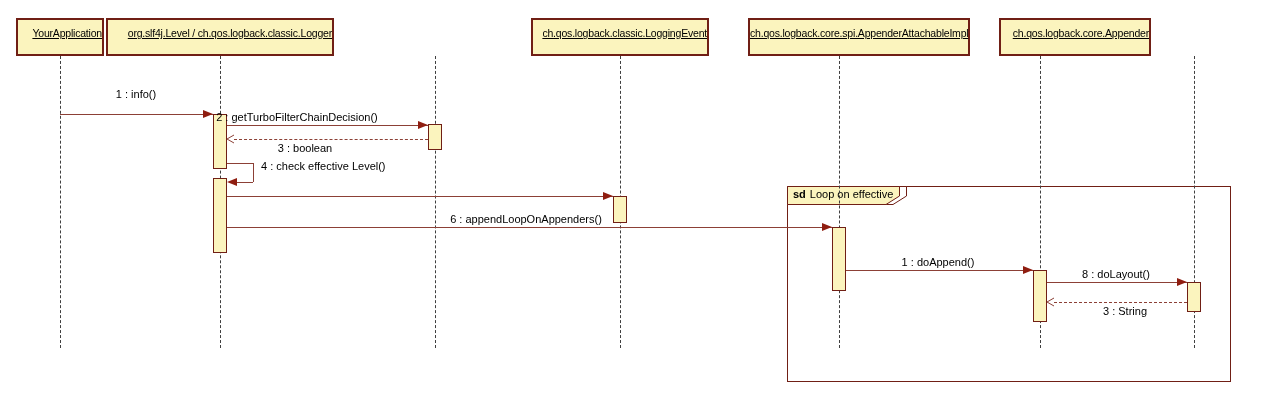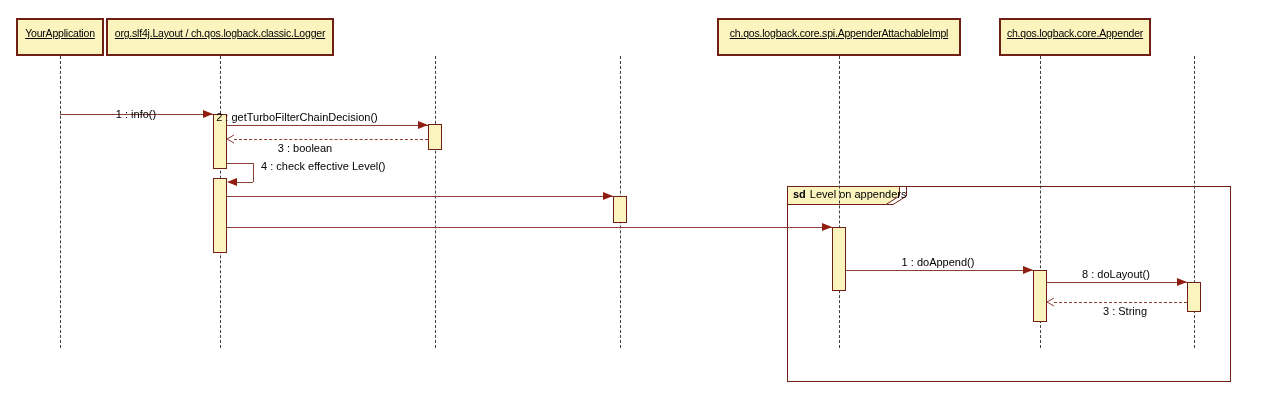--- a/index.html
+++ b/index.html
@@ -14,21 +14,21 @@
   html,body{margin:0;padding:0;background:var(--bg);}
   #diagram{
     position:relative;width:1280px;height:400px;background:var(--bg);
     font-family:"Liberation Sans", sans-serif;color:var(--text);
     overflow:hidden;
   }
   
   .pbox{
     position:absolute;top:18px;height:38px;box-sizing:border-box;
     background:var(--fill);border:2px solid var(--border);
-    text-align:center;padding-top:3px;z-index:2;
+    text-align:right;padding-top:3px;z-index:2;
   }
   .pname{
     font-size:10.5px;text-decoration:underline;white-space:nowrap;
     letter-spacing:-0.2px;
   }
   
   .lifeline{
     position:absolute;top:56px;height:292px;width:0;
     border-left:1px dashed var(--lifeline);z-index:3;
   }
@@ -70,47 +70,48 @@
 </head>
 <body>
 
 <div id="diagram">
 
   <div class="frame">
     <svg class="tab-svg" width="126" height="19" viewBox="0 0 126 19">
       <polygon points="0.5,0.5 119.5,0.5 119.5,10 106,18.5 0.5,18.5" fill="#FFFFFF" stroke="#701F15"></polygon>
       <polygon points="0.5,0.5 112.5,0.5 112.5,10 99,18.5 0.5,18.5" fill="#FBF4BE" stroke="#701F15"></polygon>
     </svg>
-    <div class="tab-text"><b>sd</b><span>Level on appenders</span></div>
+    <div class="tab-text"><b>sd</b><span>Loop on effective</span></div>
   </div>
 
   <div class="pbox" style="left:16px;width:88px"><span class="pname">YourApplication</span></div>
-  <div class="pbox" style="left:106px;width:228px"><span class="pname">org.slf4j.Layout / ch.qos.logback.classic.Logger</span></div>
-  <div class="pbox" style="left:717px;width:244px"><span class="pname">ch.qos.logback.core.spi.AppenderAttachableImpl</span></div>
+  <div class="pbox" style="left:106px;width:228px"><span class="pname">org.slf4j.Level / ch.qos.logback.classic.Logger</span></div>
+  <div class="pbox" style="left:531px;width:178px"><span class="pname">ch.qos.logback.classic.LoggingEvent</span></div>
+  <div class="pbox" style="left:748px;width:222px"><span class="pname">ch.qos.logback.core.spi.AppenderAttachableImpl</span></div>
   <div class="pbox" style="left:999px;width:152px"><span class="pname">ch.qos.logback.core.Appender</span></div>
 
   <div class="lifeline" style="left:60px"></div>
   <div class="lifeline" style="left:220px"></div>
   <div class="lifeline" style="left:435px"></div>
   <div class="lifeline" style="left:620px"></div>
   <div class="lifeline" style="left:839px"></div>
   <div class="lifeline" style="left:1040px"></div>
   <div class="lifeline" style="left:1194px"></div>
 
   <div class="act" style="left:213px;top:114px;height:55px"></div>
   <div class="act" style="left:213px;top:178px;height:75px"></div>
   <div class="act" style="left:428px;top:124px;height:26px"></div>
   <div class="act" style="left:613px;top:196px;height:27px"></div>
   <div class="act" style="left:832px;top:227px;height:64px"></div>
   <div class="act" style="left:1033px;top:270px;height:52px"></div>
   <div class="act" style="left:1187px;top:282px;height:30px"></div>
 
   <div class="mline" style="left:60px;top:114px;width:153px"></div>
   <div class="head-r" style="left:203px;top:110px"></div>
-  <div class="mlabel" style="left:61px;top:108px;width:150px">1 : info()</div>
+  <div class="mlabel" style="left:61px;top:88px;width:150px">1 : info()</div>
 
   <div class="mline" style="left:227px;top:125px;width:201px"></div>
   <div class="head-r" style="left:418px;top:121px"></div>
   <div class="mlabel" style="left:212px;top:111px;width:170px">2 : getTurboFilterChainDecision()</div>
 
   <div class="mline-d" style="left:234px;top:139px;width:194px"></div>
   <svg class="chev" style="left:226px;top:134px" width="9" height="10">
       <path d="M8,1 L1,5 L8,9" fill="none" stroke="#8C4036" stroke-width="1"></path>
     </svg>
   <div class="mlabel" style="left:225px;top:142px;width:160px">3 : boolean</div>
@@ -119,20 +120,21 @@
   <div class="vline" style="left:253px;top:163px;height:19px"></div>
   <div class="mline" style="left:234px;top:182px;width:19px"></div>
   <div class="head-l" style="left:227px;top:178px"></div>
   <div class="mlabel" style="left:261px;top:160px;text-align:left">4 : check effective Level()</div>
 
   <div class="mline" style="left:227px;top:196px;width:386px"></div>
   <div class="head-r" style="left:603px;top:192px"></div>
 
   <div class="mline" style="left:227px;top:227px;width:605px"></div>
   <div class="head-r" style="left:822px;top:223px"></div>
+  <div class="mlabel" style="left:431px;top:213px;width:190px">6 : appendLoopOnAppenders()</div>
 
   <div class="mline" style="left:846px;top:270px;width:187px"></div>
   <div class="head-r" style="left:1023px;top:266px"></div>
   <div class="mlabel" style="left:858px;top:256px;width:160px">1 : doAppend()</div>
 
   <div class="mline" style="left:1047px;top:282px;width:140px"></div>
   <div class="head-r" style="left:1177px;top:278px"></div>
   <div class="mlabel" style="left:1041px;top:268px;width:150px">8 : doLayout()</div>
 
   <div class="mline-d" style="left:1054px;top:302px;width:133px"></div>

